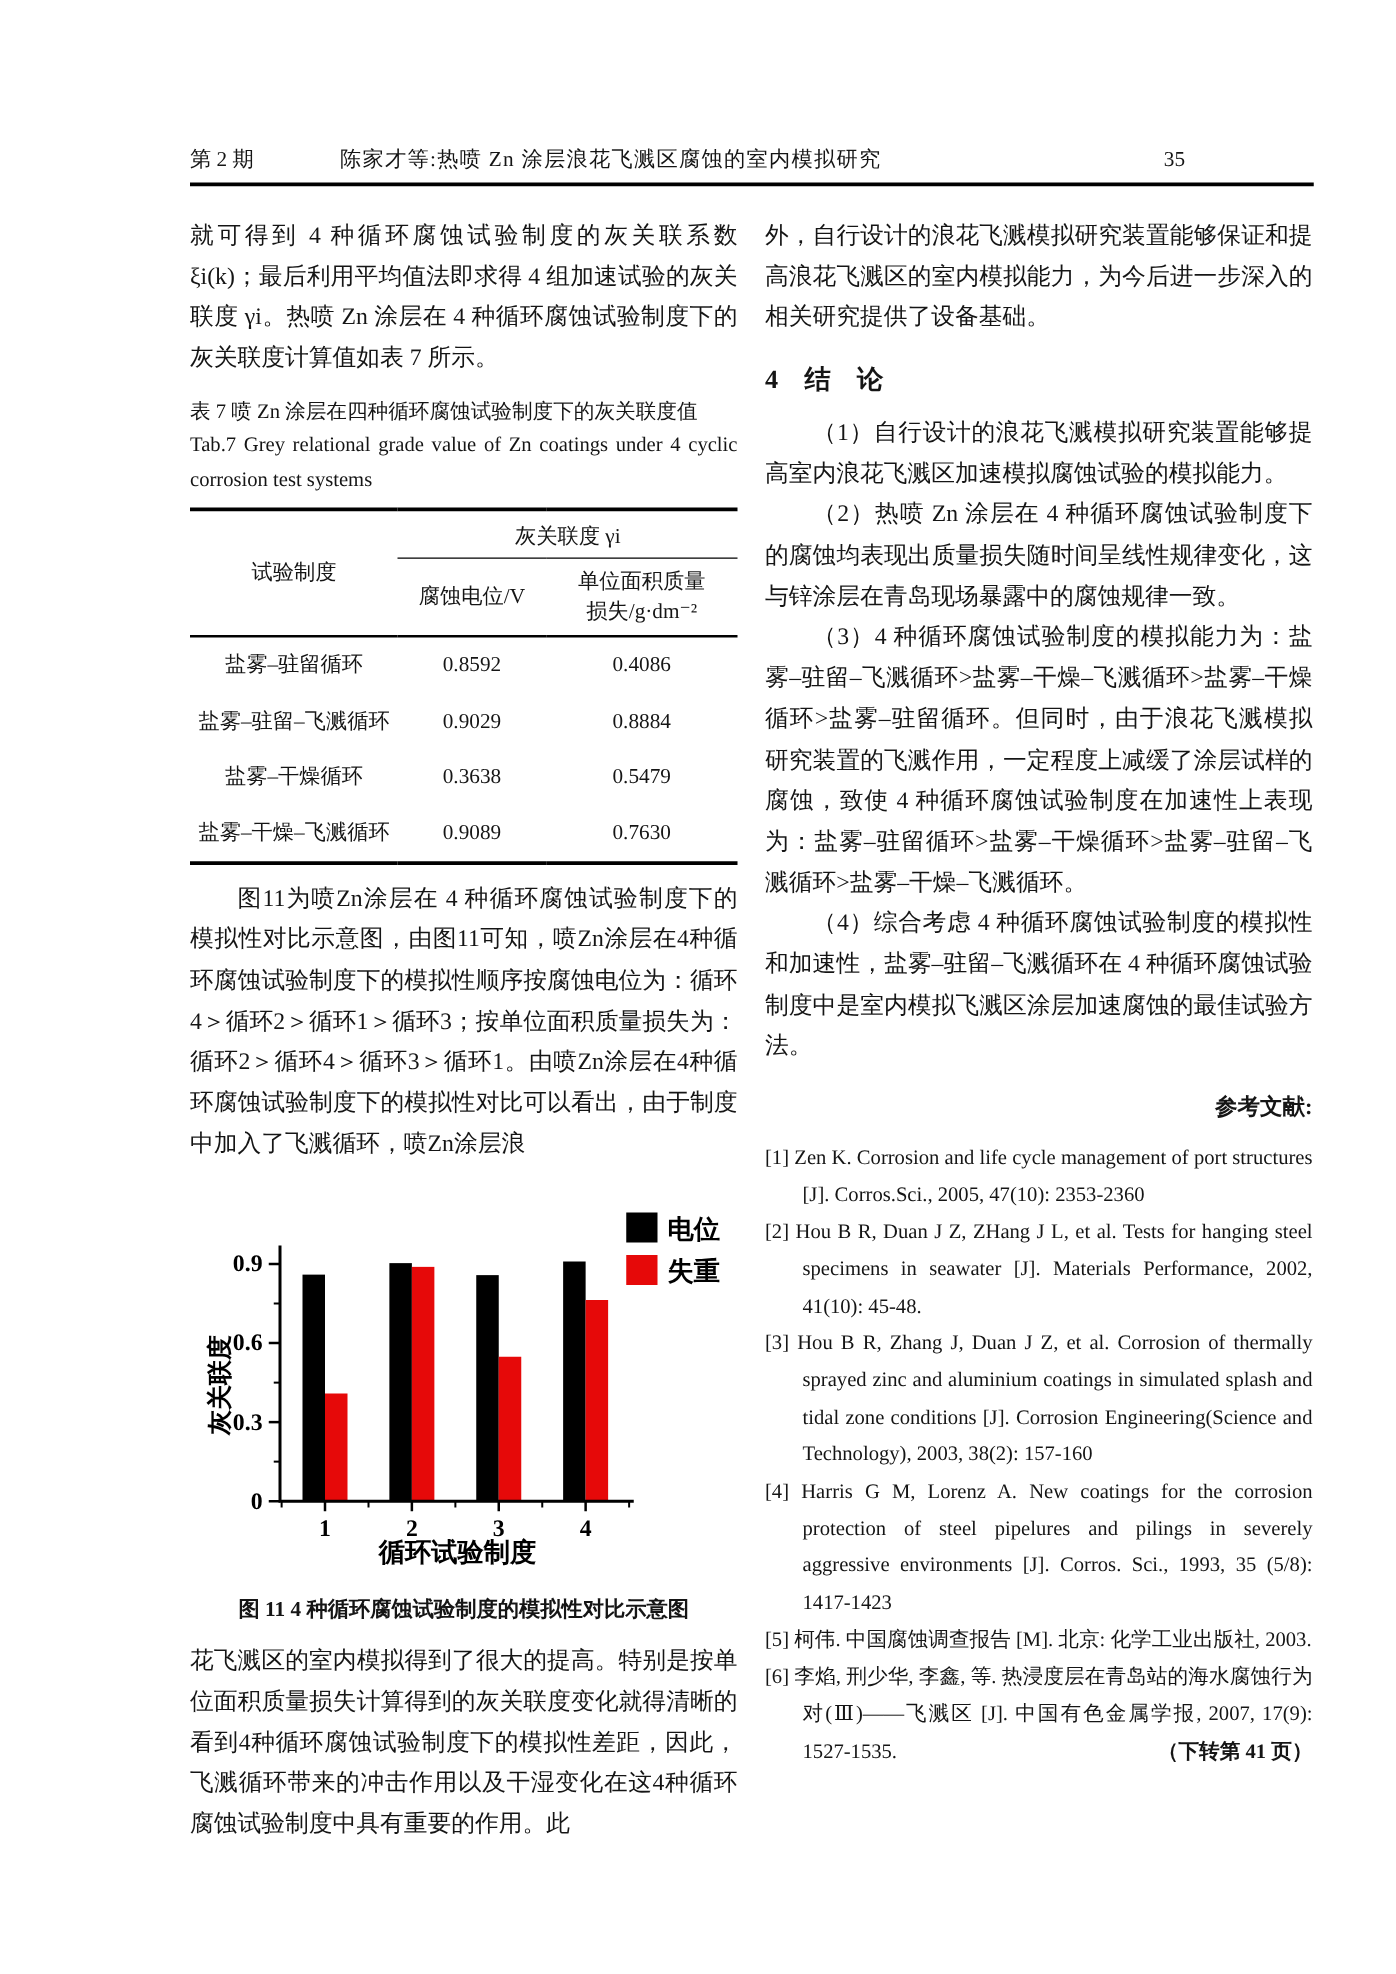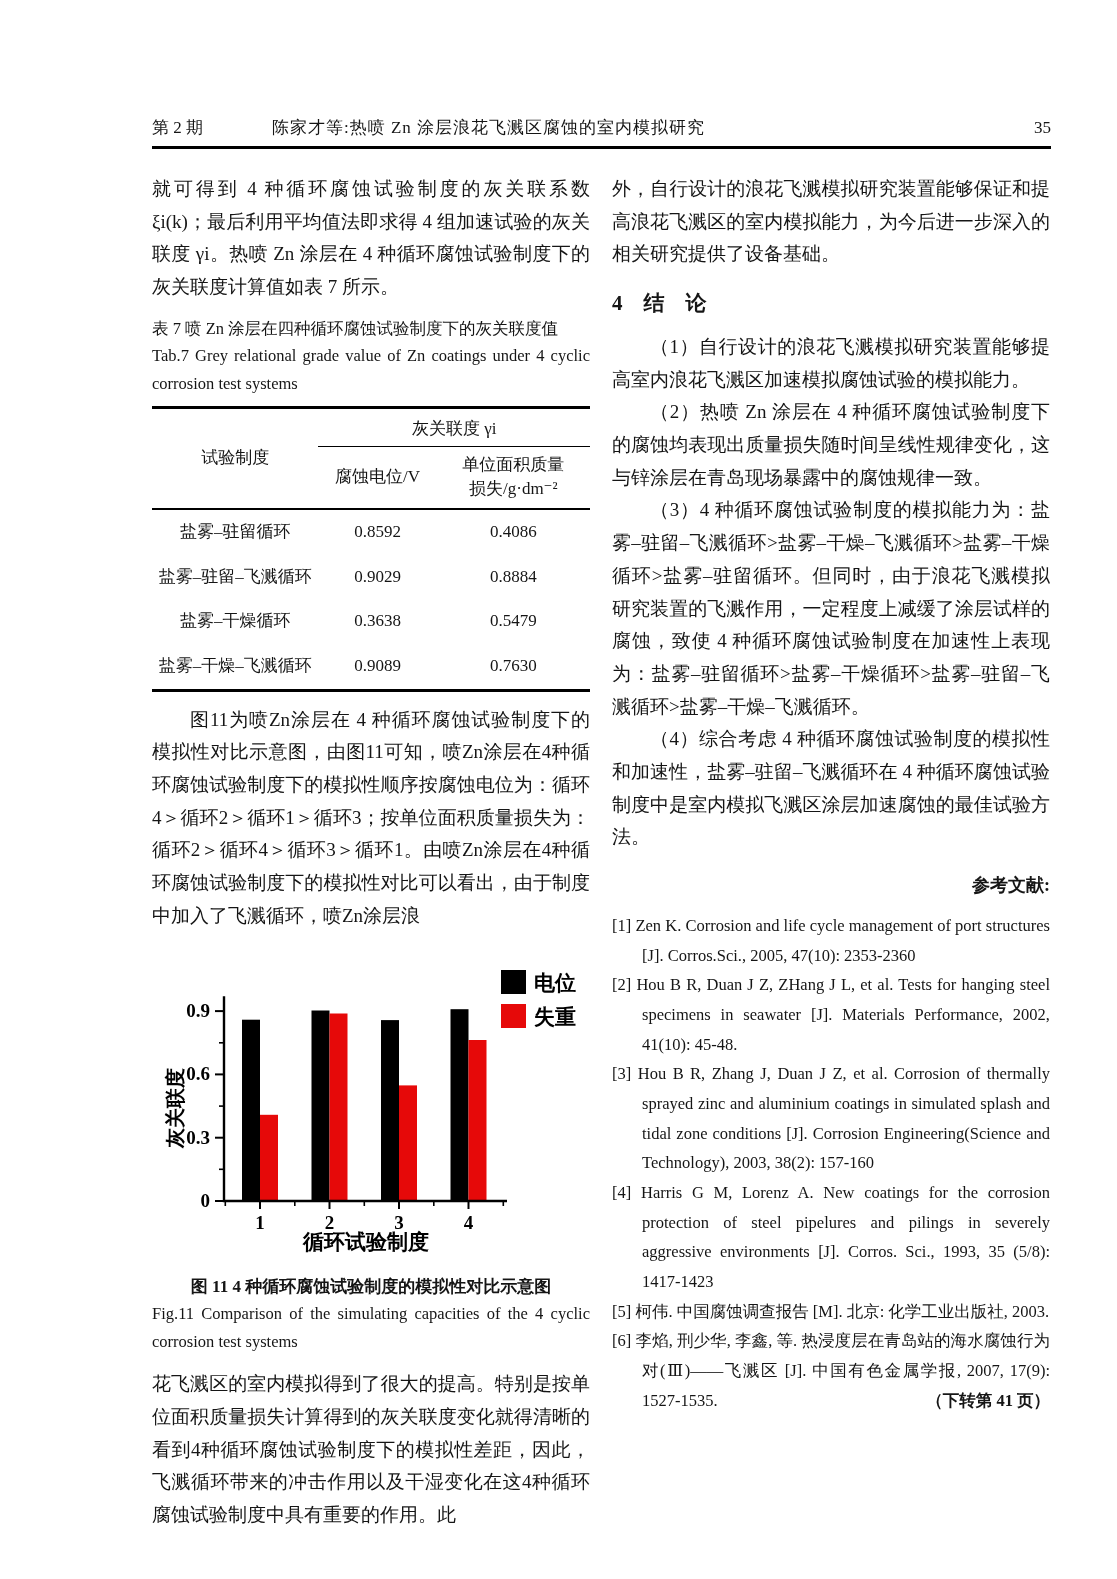--- a/index.html
+++ b/index.html
@@ -6,21 +6,21 @@
   .page{
     width:1117px;height:1579px;background:#ffffff;position:relative;
     overflow:hidden;color:#151515;
     font-family:"Liberation Serif","DejaVu Serif",serif;
     padding-left:32px;
   }
   
   .header{display:flex;align-items:baseline;margin:0 98px 0 120px;padding-top:116px;font-size:17px;}
   .header .issue{width:120px;}
   .header .running-title{flex:1;letter-spacing:1px;}
-  .header .pageno{width:120px;text-align:right;}
+  .header .pageno{width:120px;text-align:left;}
   .header-rule{border:none;border-top:3px solid #000;margin:7px 98px 0 120px;}
   
   .columns{display:flex;gap:22px;margin:24px 98px 0 120px;}
   .col{width:438px;font-size:19px;line-height:1.72;text-align:justify;}
   p{margin:0;}
   .indent{text-indent:2em;}
   
   .table-caption-zh{font-size:16.5px;line-height:1.6;margin-top:12px;text-align:justify;}
   .table-caption-en{font-size:16.5px;line-height:1.7;text-align:justify;}
   table.gr-table{
@@ -142,21 +142,20 @@
             <line x1="351.3" y1="253" x2="351.3" y2="258" stroke="#000" stroke-width="1.6"></line>
             <text x="214" y="301" text-anchor="middle" font-size="21" font-weight="bold">循环试验制度</text>
             <text x="30" y="160" text-anchor="middle" font-size="20" font-weight="bold" transform="rotate(-90 30 160)">灰关联度</text>
             <rect x="349" y="22" width="25" height="24" fill="#000000"></rect>
             <text x="382" y="42" font-size="21" font-weight="bold">电位</text>
             <rect x="349" y="56" width="25" height="24" fill="#e60909"></rect>
             <text x="382" y="76" font-size="21" font-weight="bold">失重</text>
           </svg>
       </div>
       <div class="fig-caption-zh">图 11  4 种循环腐蚀试验制度的模拟性对比示意图</div>
-      <div class="fig-caption-en">Fig.11 Comparison of the simulating capacities of the 4 cyclic corrosion test systems</div>
 
       <p class="after-fig">花飞溅区的室内模拟得到了很大的提高。特别是按单位面积质量损失计算得到的灰关联度变化就得清晰的看到4种循环腐蚀试验制度下的模拟性差距，因此，飞溅循环带来的冲击作用以及干湿变化在这4种循环腐蚀试验制度中具有重要的作用。此</p>
     </div>
 
     <div class="col">
       <p>外，自行设计的浪花飞溅模拟研究装置能够保证和提高浪花飞溅区的室内模拟能力，为今后进一步深入的相关研究提供了设备基础。</p>
 
       <div class="section-heading">4　结　论</div>
 
       <p class="indent">（1）自行设计的浪花飞溅模拟研究装置能够提高室内浪花飞溅区加速模拟腐蚀试验的模拟能力。</p>

